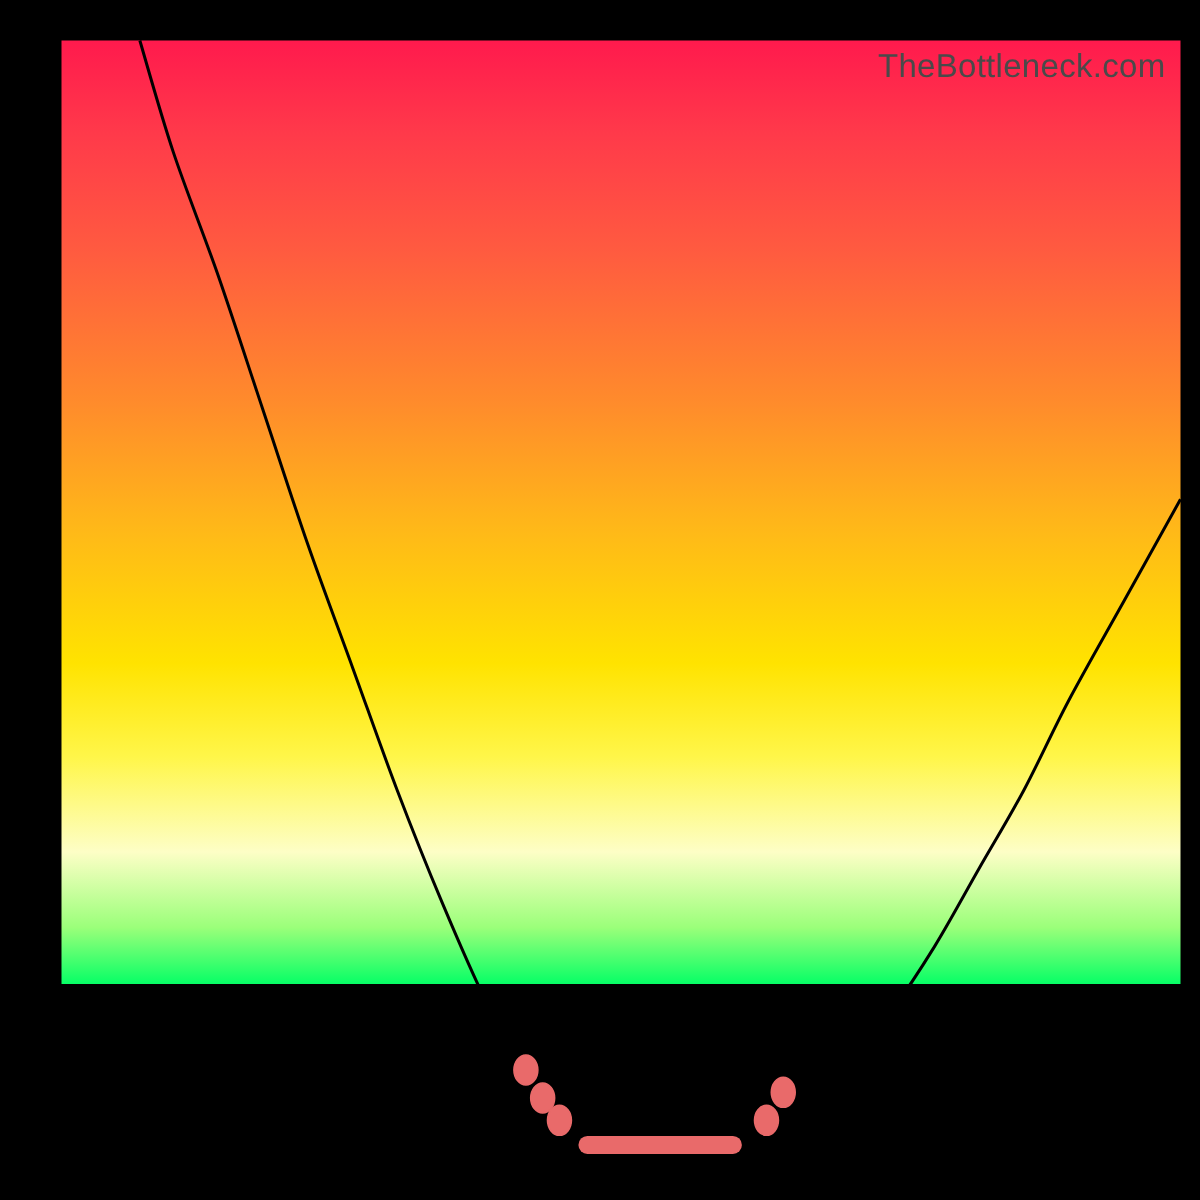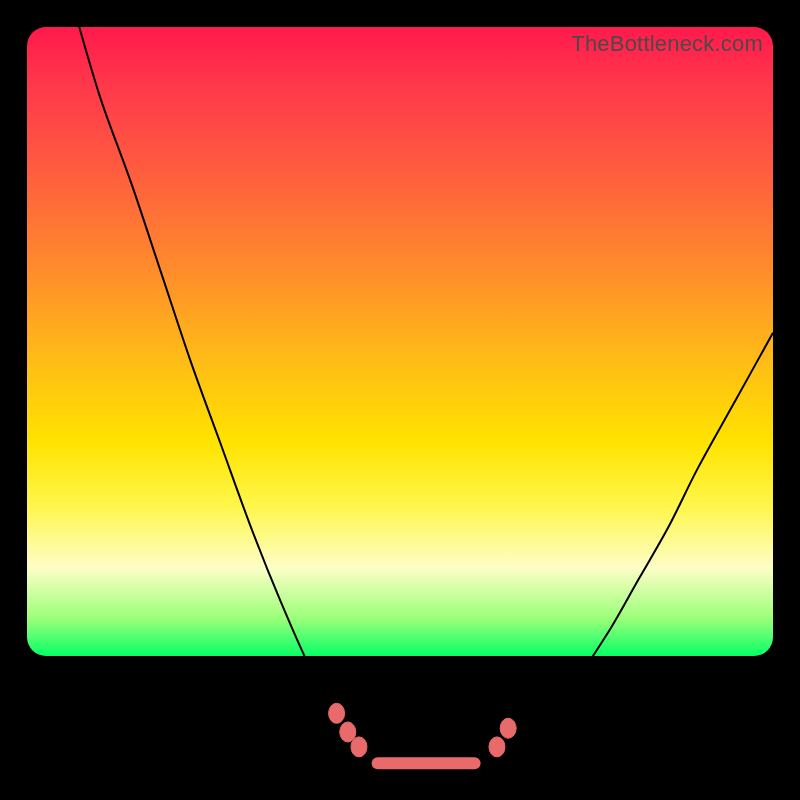--- a/index.html
+++ b/index.html
@@ -12,38 +12,37 @@
     font-family: Arial, Helvetica, sans-serif;
   }
   .frame {
     position: relative;
     width: 800px;
     height: 800px;
     background: #000;
   }
   .plot-area {
     position: absolute;
-    left: 27px;
+    left: 41px;
     top: 27px;
     width: 746px;
     height: 629px;
     background: linear-gradient(
       to bottom,
       #ff1a4d 0%,
       #ff3a4a 10%,
       #ff5a40 22%,
       #ff8a2c 38%,
       #ffb918 52%,
       #ffe300 66%,
       #fff64a 76%,
       #fdfec6 86%,
       #9bff7a 94%,
       #07ff66 100%
     );
-    border-radius: 19px;
   }
   .attribution {
     position: absolute;
     top: 4px;
     right: 10px;
     font-size: 22px;
     font-weight: 500;
     color: #4a4a4a;
     letter-spacing: 0.2px;
     pointer-events: none;

